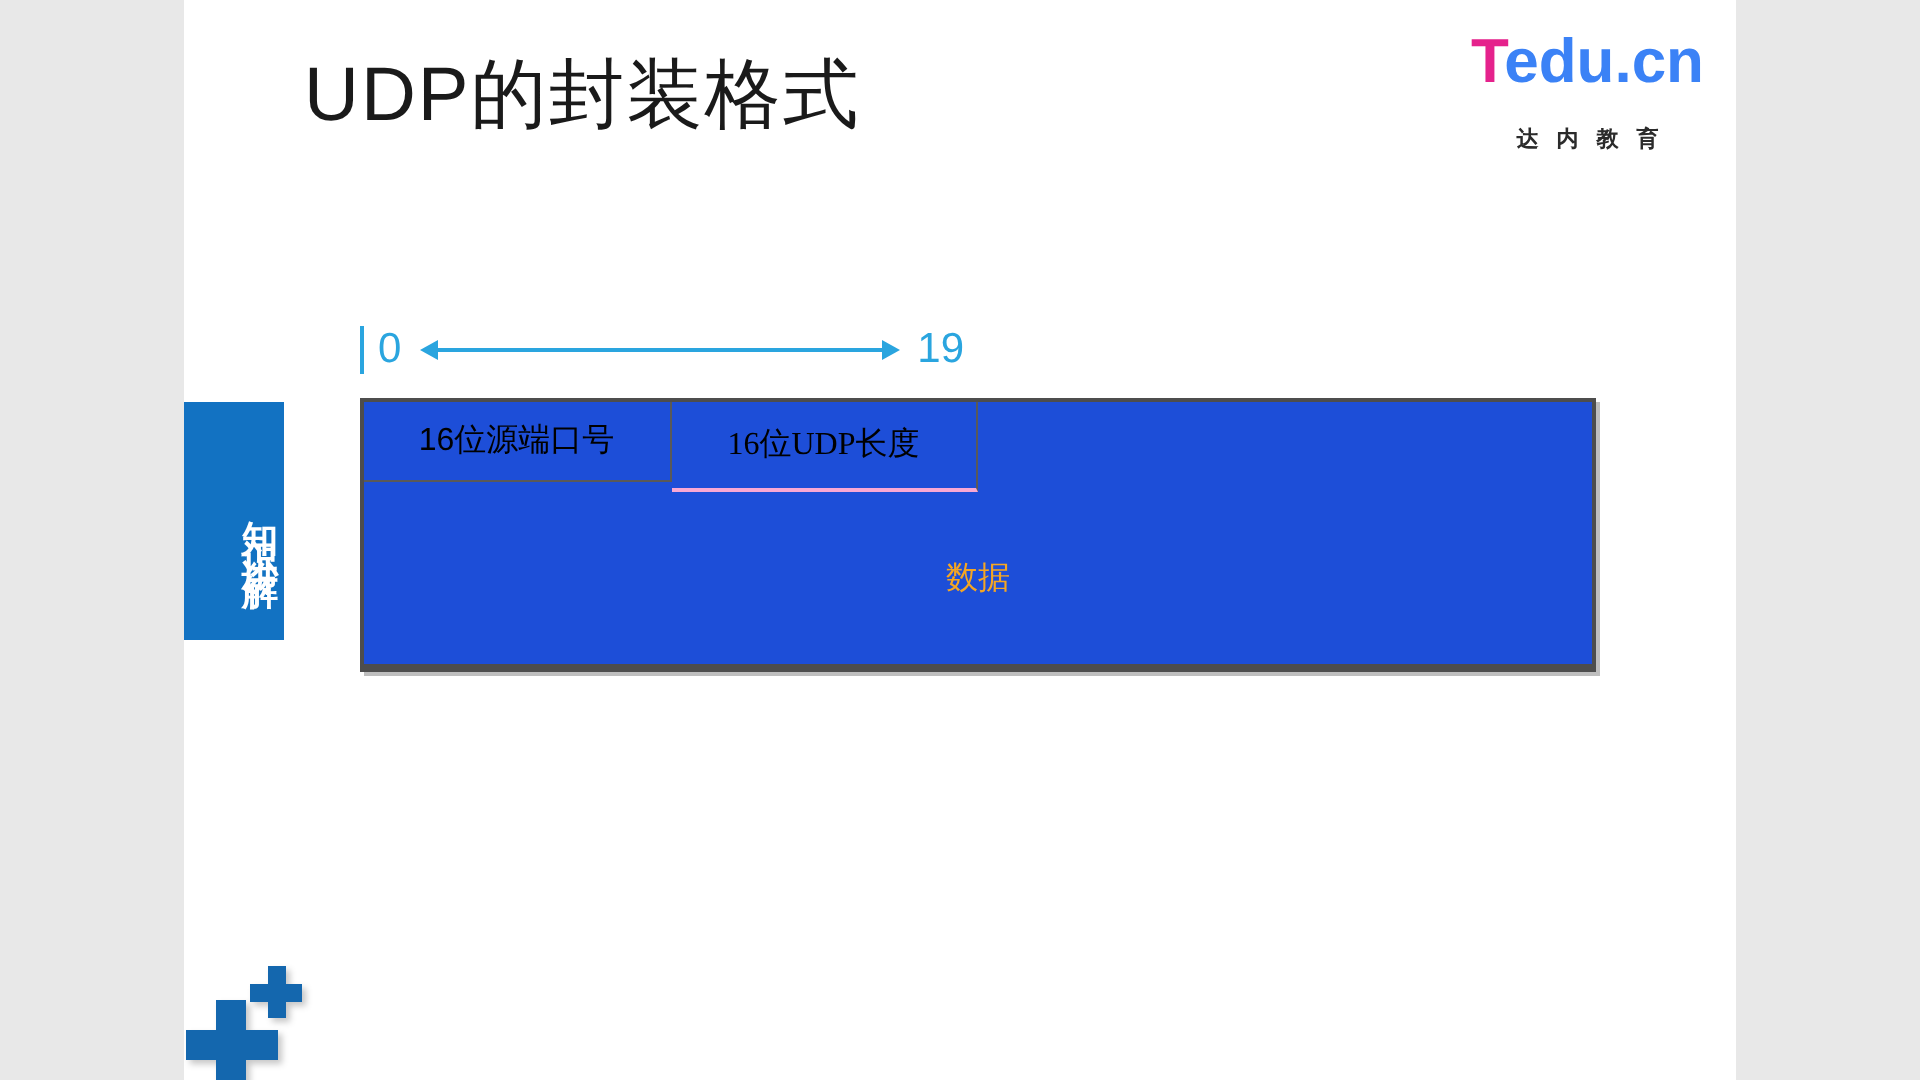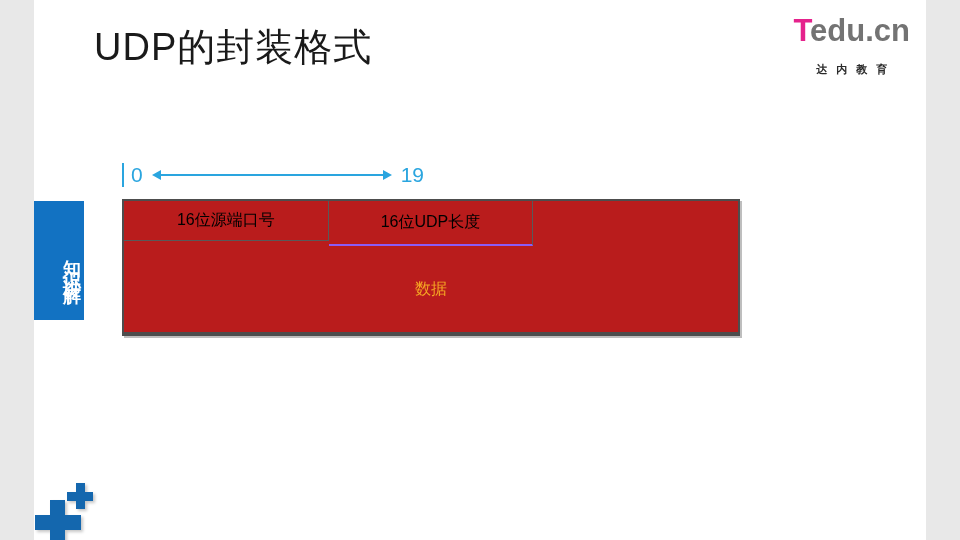--- a/index.html
+++ b/index.html
@@ -1,34 +1,34 @@
 <!DOCTYPE html>
 <html><head>
 <meta charset="utf-8">
 <style>
   * { margin:0; padding:0; box-sizing:border-box; }
   html,body { background:#e8e8e8; }
   body { font-family:"Liberation Sans","DejaVu Sans",sans-serif; }
 
   .slide {
-    position:relative; width:892px; height:540px;
+    position:relative; width:776px; height:540px;
     background:#ffffff; overflow:hidden; margin:0 auto;
   }
 
   
   .title {
     position:absolute; left:60px; top:22px;
     font-size:38px; font-weight:500; color:#1a1a1a; letter-spacing:1px;
   }
 
   
   .logo { position:absolute; top:14px; right:16px; text-align:center; }
   .logo-text { font-size:31px; font-weight:800; letter-spacing:0px; line-height:34px; }
   .logo-t   { color:#e5228c; }
-  .logo-rest{ color:#737373; }
+  .logo-rest{ color:#3b82f6; }
   .logo-sub {
     font-size:11px; font-weight:700; color:#2b2b2b;
     letter-spacing:9px; margin-top:14px; padding-left:9px;
   }
 
   
   .side-tab {
     position:absolute; left:0; top:201px; width:50px; height:119px;
     background:#1272c2; color:#ffffff;
     display:flex; justify-content:center;
@@ -54,31 +54,31 @@
   }
   .arrow::after {
     content:""; position:absolute; right:-2px; top:50%; transform:translateY(-50%);
     border-top:5px solid transparent; border-bottom:5px solid transparent;
     border-left:9px solid #2aa5df;
   }
 
   
   .udp-table {
     position:absolute; left:88px; top:199px; width:618px;
-    display:grid; grid-template-columns:1fr 1fr 1fr;
+    display:grid; grid-template-columns:1fr 1fr 1fr 1fr;
     border:2px solid #4d4d4d; border-bottom-width:4px;
-    background:#b91c1c;
+    background:#1d4ed8;
     box-shadow:2px 2px 0 rgba(110,110,110,0.45);
   }
   .cell {
     display:flex; align-items:center; justify-content:center;
     font-size:16px; color:#000000;
   }
   .r1 { height:40px; border-bottom:1px solid #595959; }
-  .r2 { height:45px; border-bottom:2px solid #8b5cf6; }
+  .r2 { height:45px; border-bottom:2px solid #f9a8d4;font-family:Liberation Serif, serif; }
   .c1 { border-right:1px solid #595959; }
   .data-cell {
     grid-column:1 / -1; height:86px;
     display:flex; align-items:center; justify-content:center;
     font-size:16px; color:#f5a623;border-radius:18px;
   }
 
   
   .plus { position:absolute; filter:drop-shadow(2px 2px 1.5px rgba(0,0,0,0.22)); }
   .plus-big   { left:1px;  top:500px; width:46px; height:46px; }

